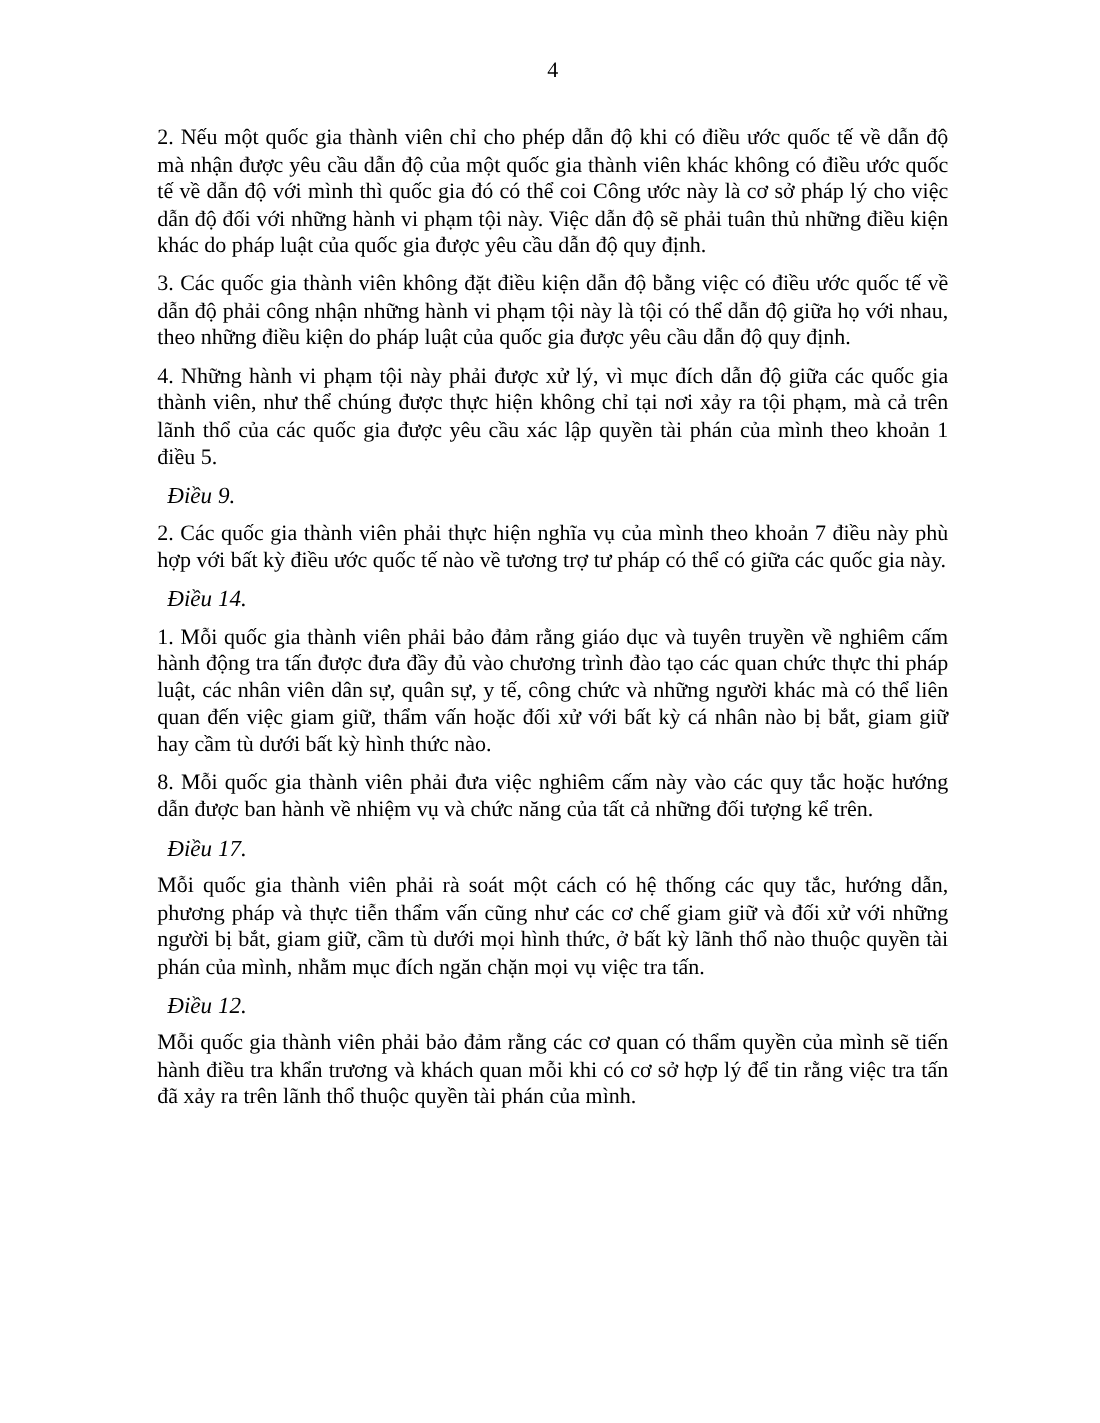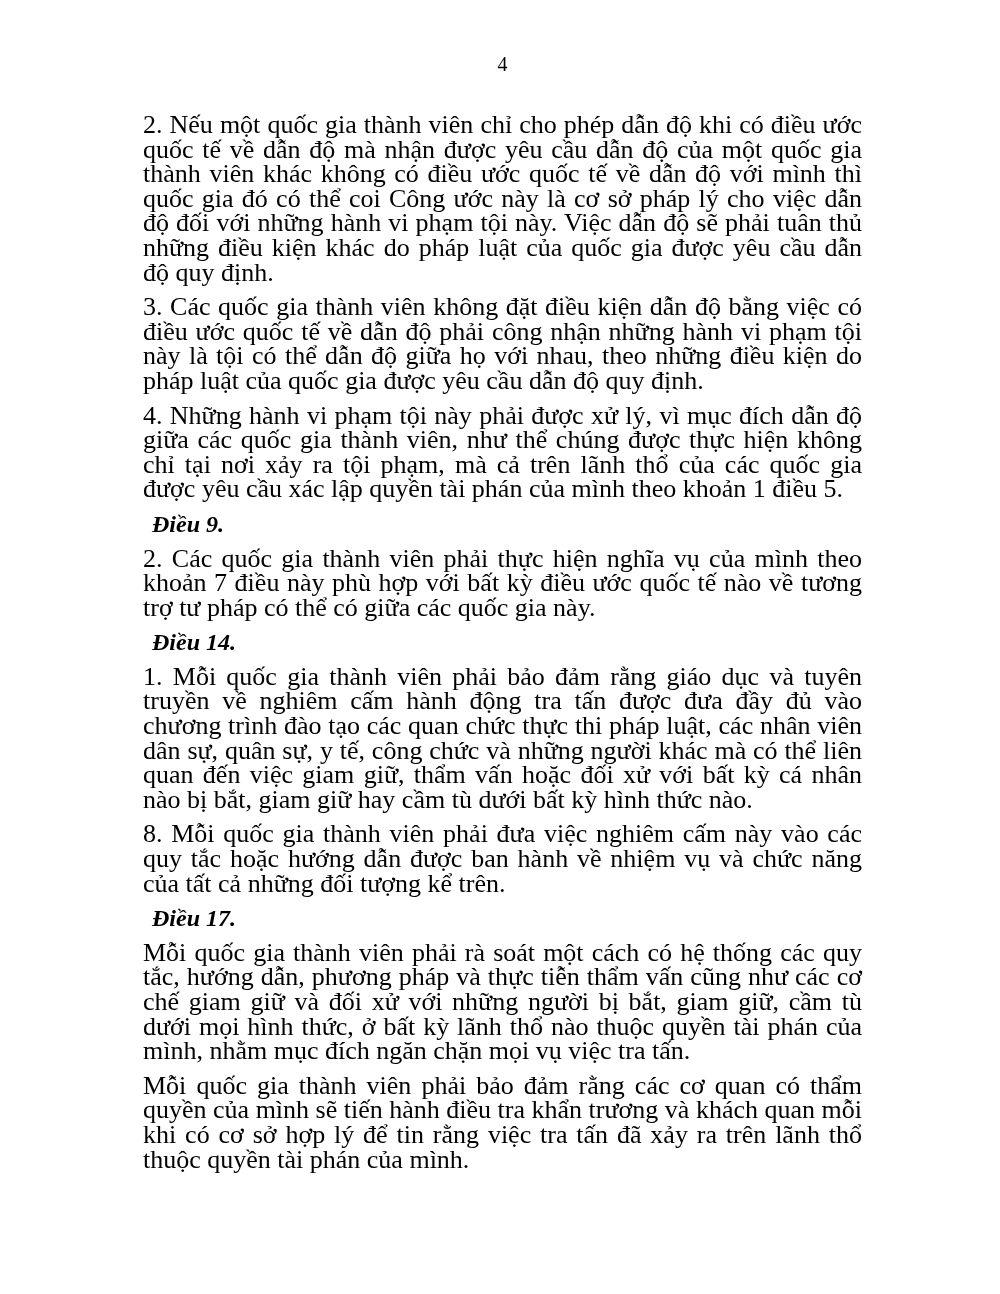--- a/index.html
+++ b/index.html
@@ -17,29 +17,29 @@
     font-family: "Liberation Serif", serif;
     overflow: hidden;
   }
   .page-number {
     text-align: center;
     font-size: 20px;
     line-height: 25px;
     margin: 0 0 36px 0;
   }
   .para {
-    font-size: 26px;
+    font-size: 20px;
     line-height: 24.6px;
     text-align: justify;
     margin: 0 0 10px 0;
   }
   .heading {
-    font-size: 24px;
+    font-size: 21px;
     line-height: 24.6px;
-    font-weight: bold;
+    font-weight: normal;
     font-style: italic;
     margin: 2px 0 10px 9px;
   }
 </style>
 </head>
 <body>
 
 <div class="page">
   <div class="page-number">4</div>
 
@@ -50,14 +50,15 @@
   <h3 class="heading">Điều 9.</h3>
   <p class="para">2. Các quốc gia thành viên phải thực hiện nghĩa vụ của mình theo khoản 7 điều này phù hợp với bất kỳ điều ước quốc tế nào về tương trợ tư pháp có thể có giữa các quốc gia này.</p>
 
   <h3 class="heading">Điều 14.</h3>
   <p class="para">1. Mỗi quốc gia thành viên phải bảo đảm rằng giáo dục và tuyên truyền về nghiêm cấm hành động tra tấn được đưa đầy đủ vào chương trình đào tạo các quan chức thực thi pháp luật, các nhân viên dân sự, quân sự, y tế, công chức và những người khác mà có thể liên quan đến việc giam giữ, thẩm vấn hoặc đối xử với bất kỳ cá nhân nào bị bắt, giam giữ hay cầm tù dưới bất kỳ hình thức nào.</p>
   <p class="para">8. Mỗi quốc gia thành viên phải đưa việc nghiêm cấm này vào các quy tắc hoặc hướng dẫn được ban hành về  nhiệm vụ và chức năng của tất cả những đối tượng kể trên.</p>
 
   <h3 class="heading">Điều 17.</h3>
   <p class="para">Mỗi quốc gia thành viên phải rà soát một cách có hệ thống các quy tắc, hướng dẫn, phương pháp và thực tiễn thẩm vấn cũng như các cơ chế  giam giữ và đối xử với những người bị bắt, giam giữ, cầm tù dưới mọi  hình thức, ở bất kỳ lãnh thổ nào thuộc quyền tài phán của mình, nhằm mục đích ngăn chặn mọi  vụ việc tra tấn.</p>
 
+  <h3 class="heading">Điều 12.</h3>
   <p class="para">Mỗi quốc gia thành viên phải bảo đảm rằng các cơ quan có thẩm quyền của mình sẽ tiến hành điều tra khẩn trương và khách quan  mỗi khi có cơ sở hợp lý để tin rằng việc tra tấn đã xảy ra trên lãnh thổ thuộc quyền tài phán của mình.</p>
 </div>
 
 </body></html>

